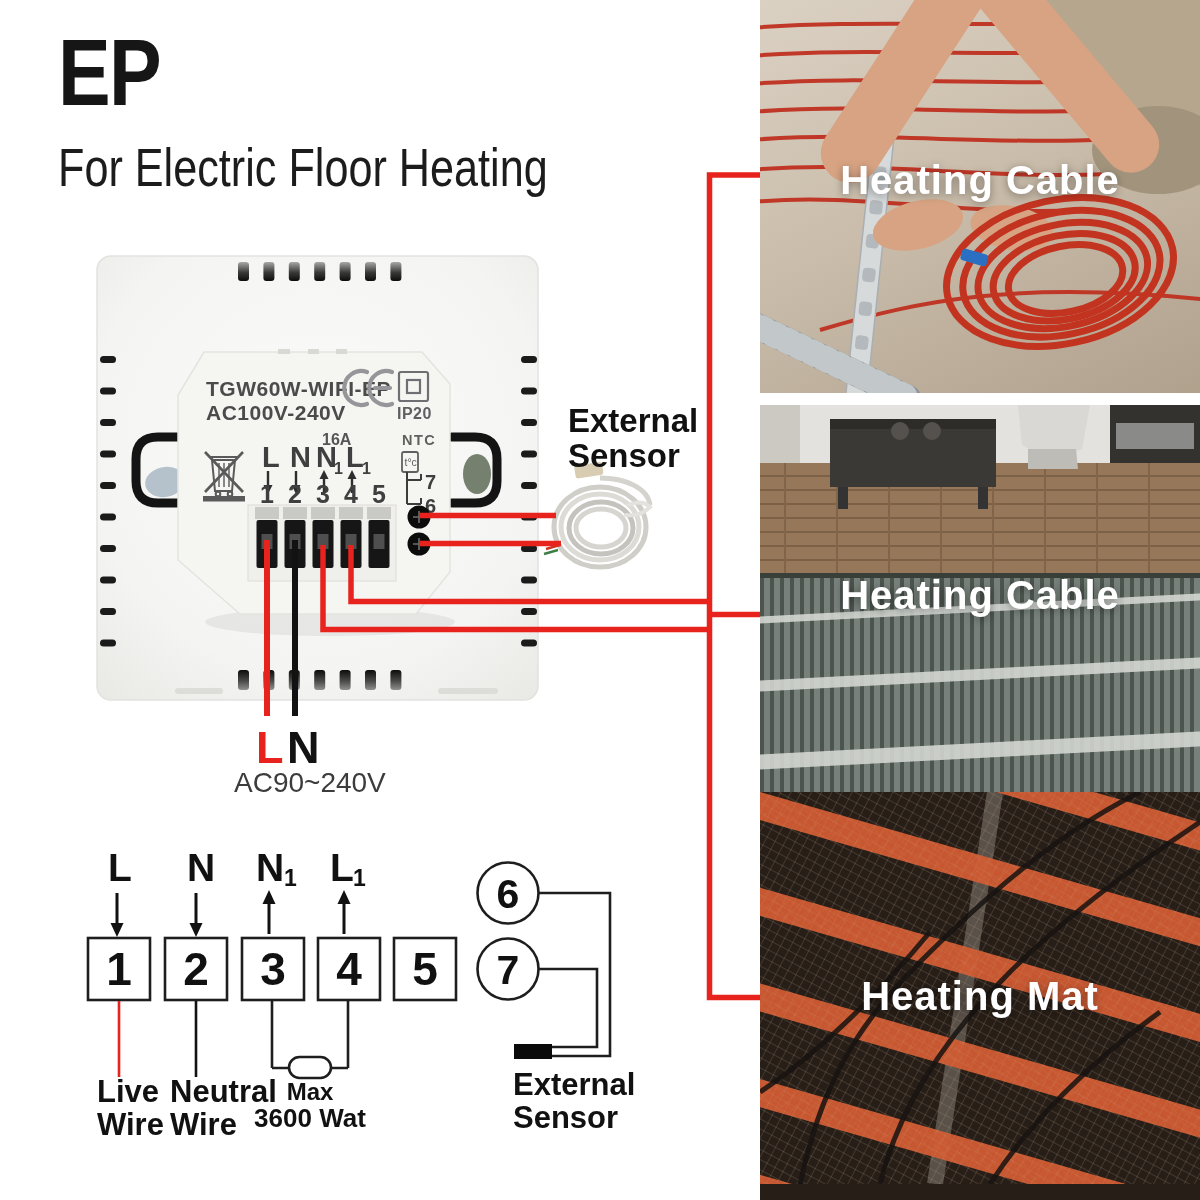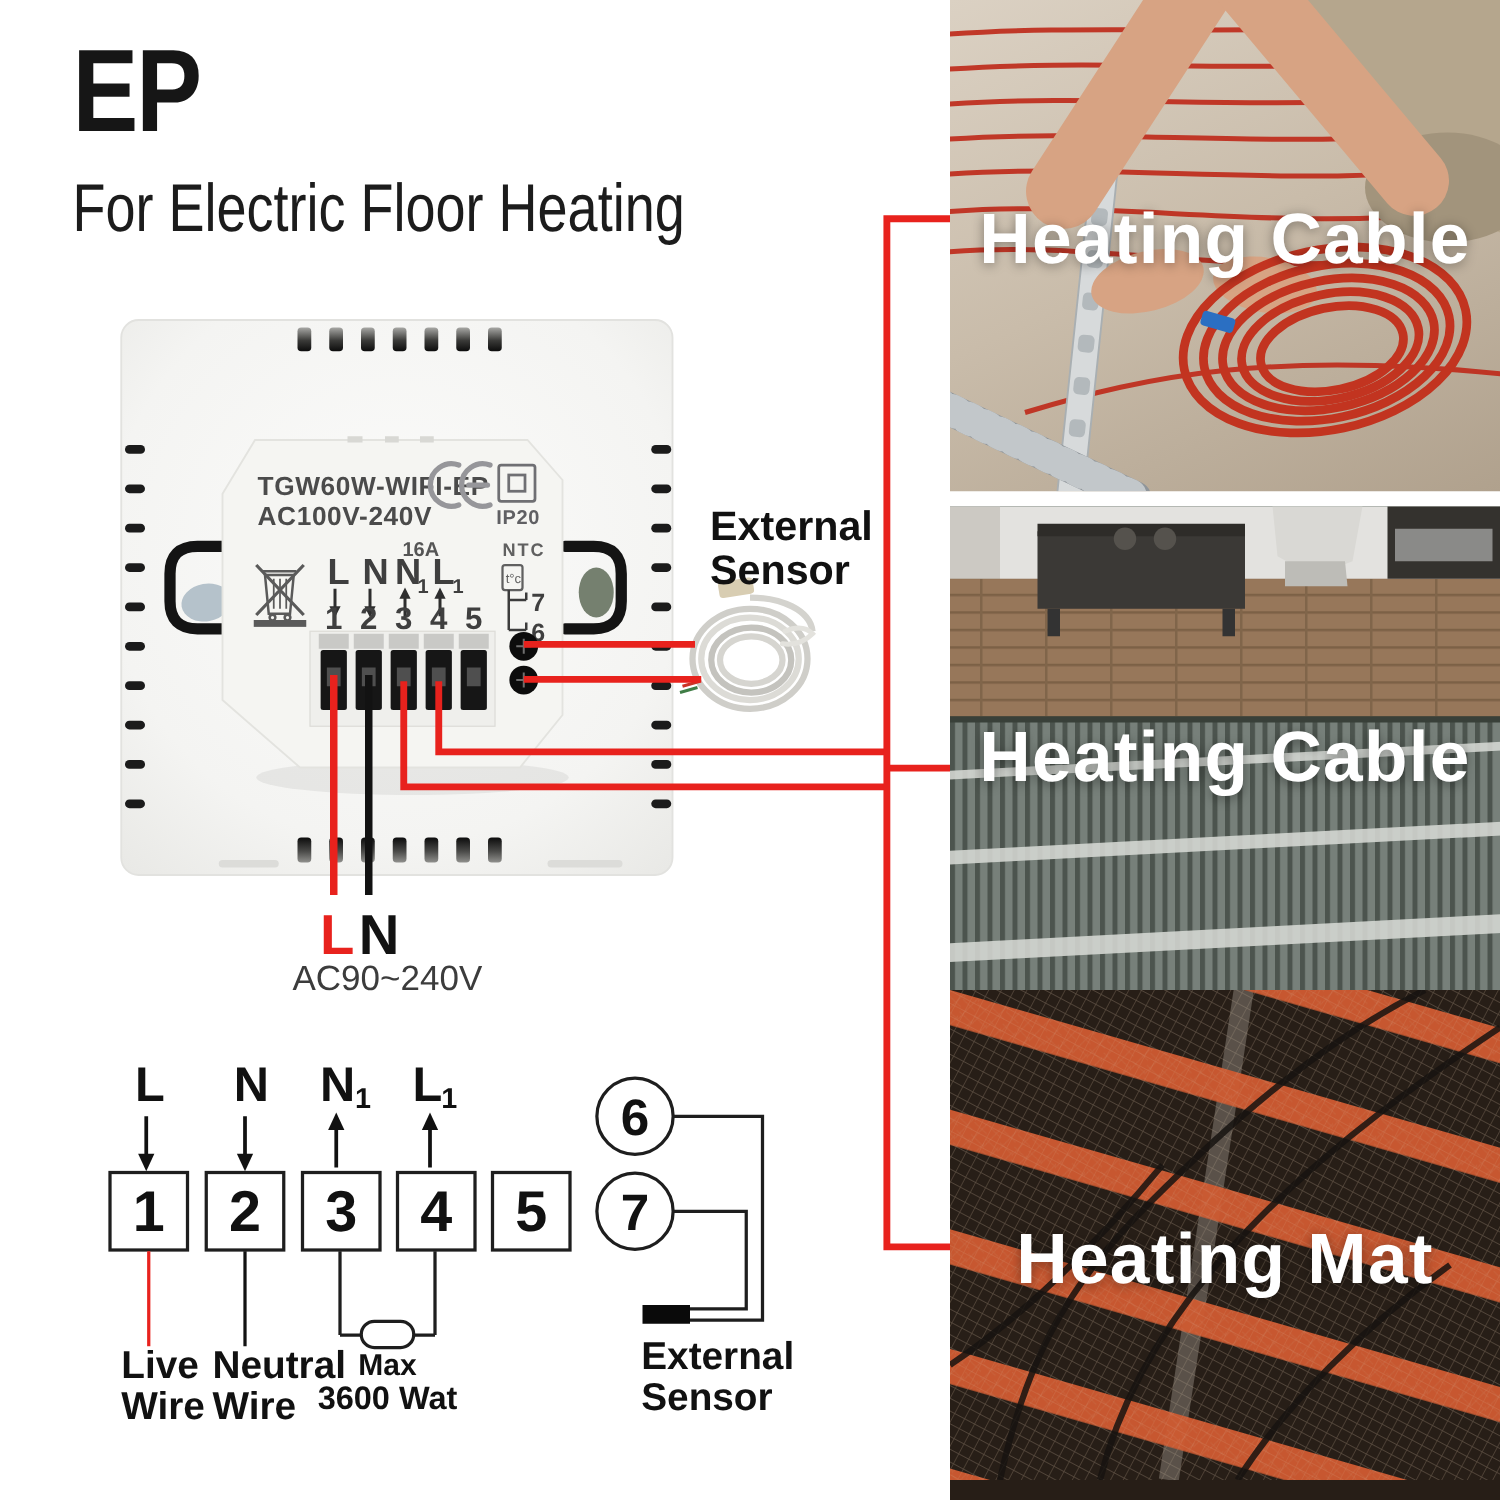--- a/index.html
+++ b/index.html
@@ -11,21 +11,21 @@
          letter-spacing:-2px;transform:scaleX(.84);transform-origin:left top;}
   .subtitle{margin-top:16px;font-size:54px;font-weight:400;color:#1c1c1c;
             white-space:nowrap;transform:scaleX(.80);transform-origin:left top;}
   
   svg.diagram{position:absolute;left:0;top:0;z-index:2;}
   svg text{font-family:"Liberation Sans",sans-serif;}
   
   .photo{position:absolute;left:760px;width:440px;overflow:hidden;z-index:1;}
   .photo svg{position:absolute;left:0;top:0;}
   .photo-label{position:absolute;left:0;right:0;text-align:center;color:#ffffff;
-               font-weight:bold;font-size:57px;letter-spacing:1px;z-index:2;
+               font-weight:bold;font-size:40px;letter-spacing:1px;z-index:2;
                text-shadow:0 2px 9px rgba(0,0,0,.38);}
   .photo-cable{top:0;height:393px;background:linear-gradient(155deg,#dbd1c3 0%,#c9bcaa 48%,#b0a18d 100%);}
   .photo-film{top:405px;height:390px;background:#6f7872;}
   .photo-mat{top:792px;height:484px;background:#271e17;}
 </style>
 </head>
 <body>
 
 <div class="canvas">
 

